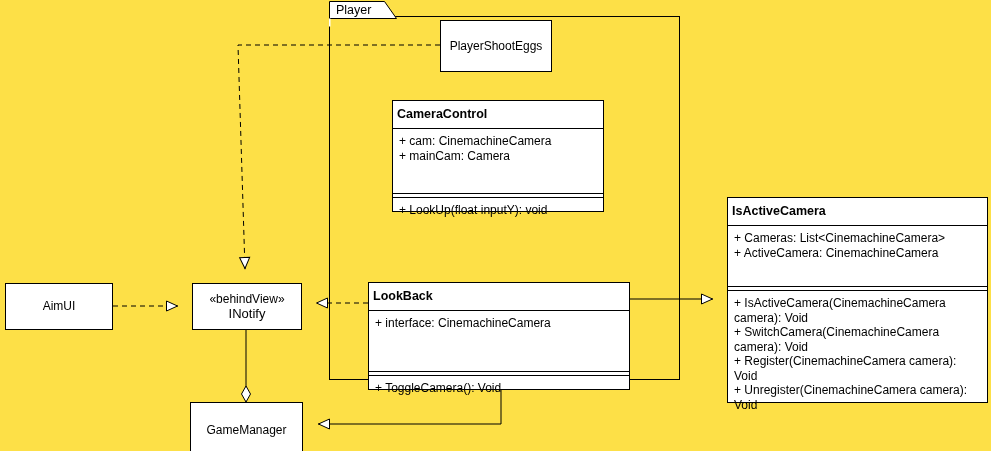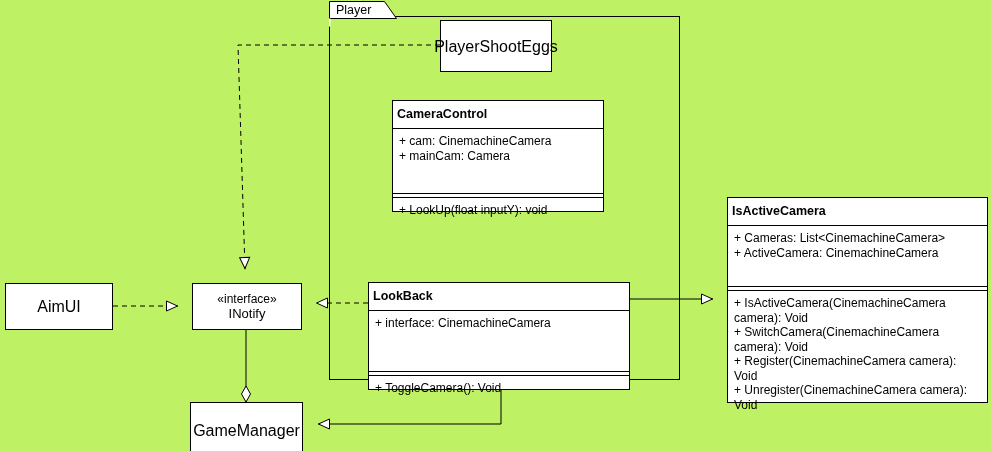--- a/index.html
+++ b/index.html
@@ -9,42 +9,42 @@
     background: #ffffff;
   }
   body {
     font-family: "Liberation Sans", sans-serif;
     color: #000000;
   }
   #canvas {
     position: relative;
     width: 991px;
     height: 451px;
-    background: #bef264;
+    background: #fde047;
     overflow: hidden;
   }
   svg.edges {
     position: absolute;
     left: 0;
     top: 0;
     width: 991px;
     height: 451px;
     pointer-events: none;
   }
   .node {
     position: absolute;
     box-sizing: border-box;
     background: #ffffff;
     border: 1px solid #000000;
   }
   .simple-node {
     display: flex;
     align-items: center;
     justify-content: center;
-    font-size: 16px;
+    font-size: 12px;
     line-height: 15px;
     text-align: center;
   }
   .iface-node {
     display: flex;
     flex-direction: column;
     align-items: center;
     justify-content: center;
     font-size: 12.5px;
     line-height: 15px;
@@ -165,21 +165,21 @@
     <g>
       <path d="M501,358 L501,424 L318,424" fill="none" stroke="#000000" stroke-width="1" marker-end="url(#hollow-tri)"></path>
     </g>
   </svg>
 
   <div class="node simple-node" style="left:5px; top:283px; width:108px; height:47px;">
     <span>AimUI</span>
   </div>
 
   <div class="node iface-node" style="left:192px; top:283px; width:110px; height:47px;">
-    <span class="iface-stereotype">«interface»</span>
+    <span class="iface-stereotype">«behindView»</span>
     <span class="iface-name">INotify</span>
   </div>
 
   <div class="node simple-node" style="left:190px; top:402px; width:113px; height:56px;">
     <span>GameManager</span>
   </div>
 
   <div class="node simple-node" style="left:440px; top:20px; width:112px; height:52px;">
     <span>PlayerShootEggs</span>
   </div>

